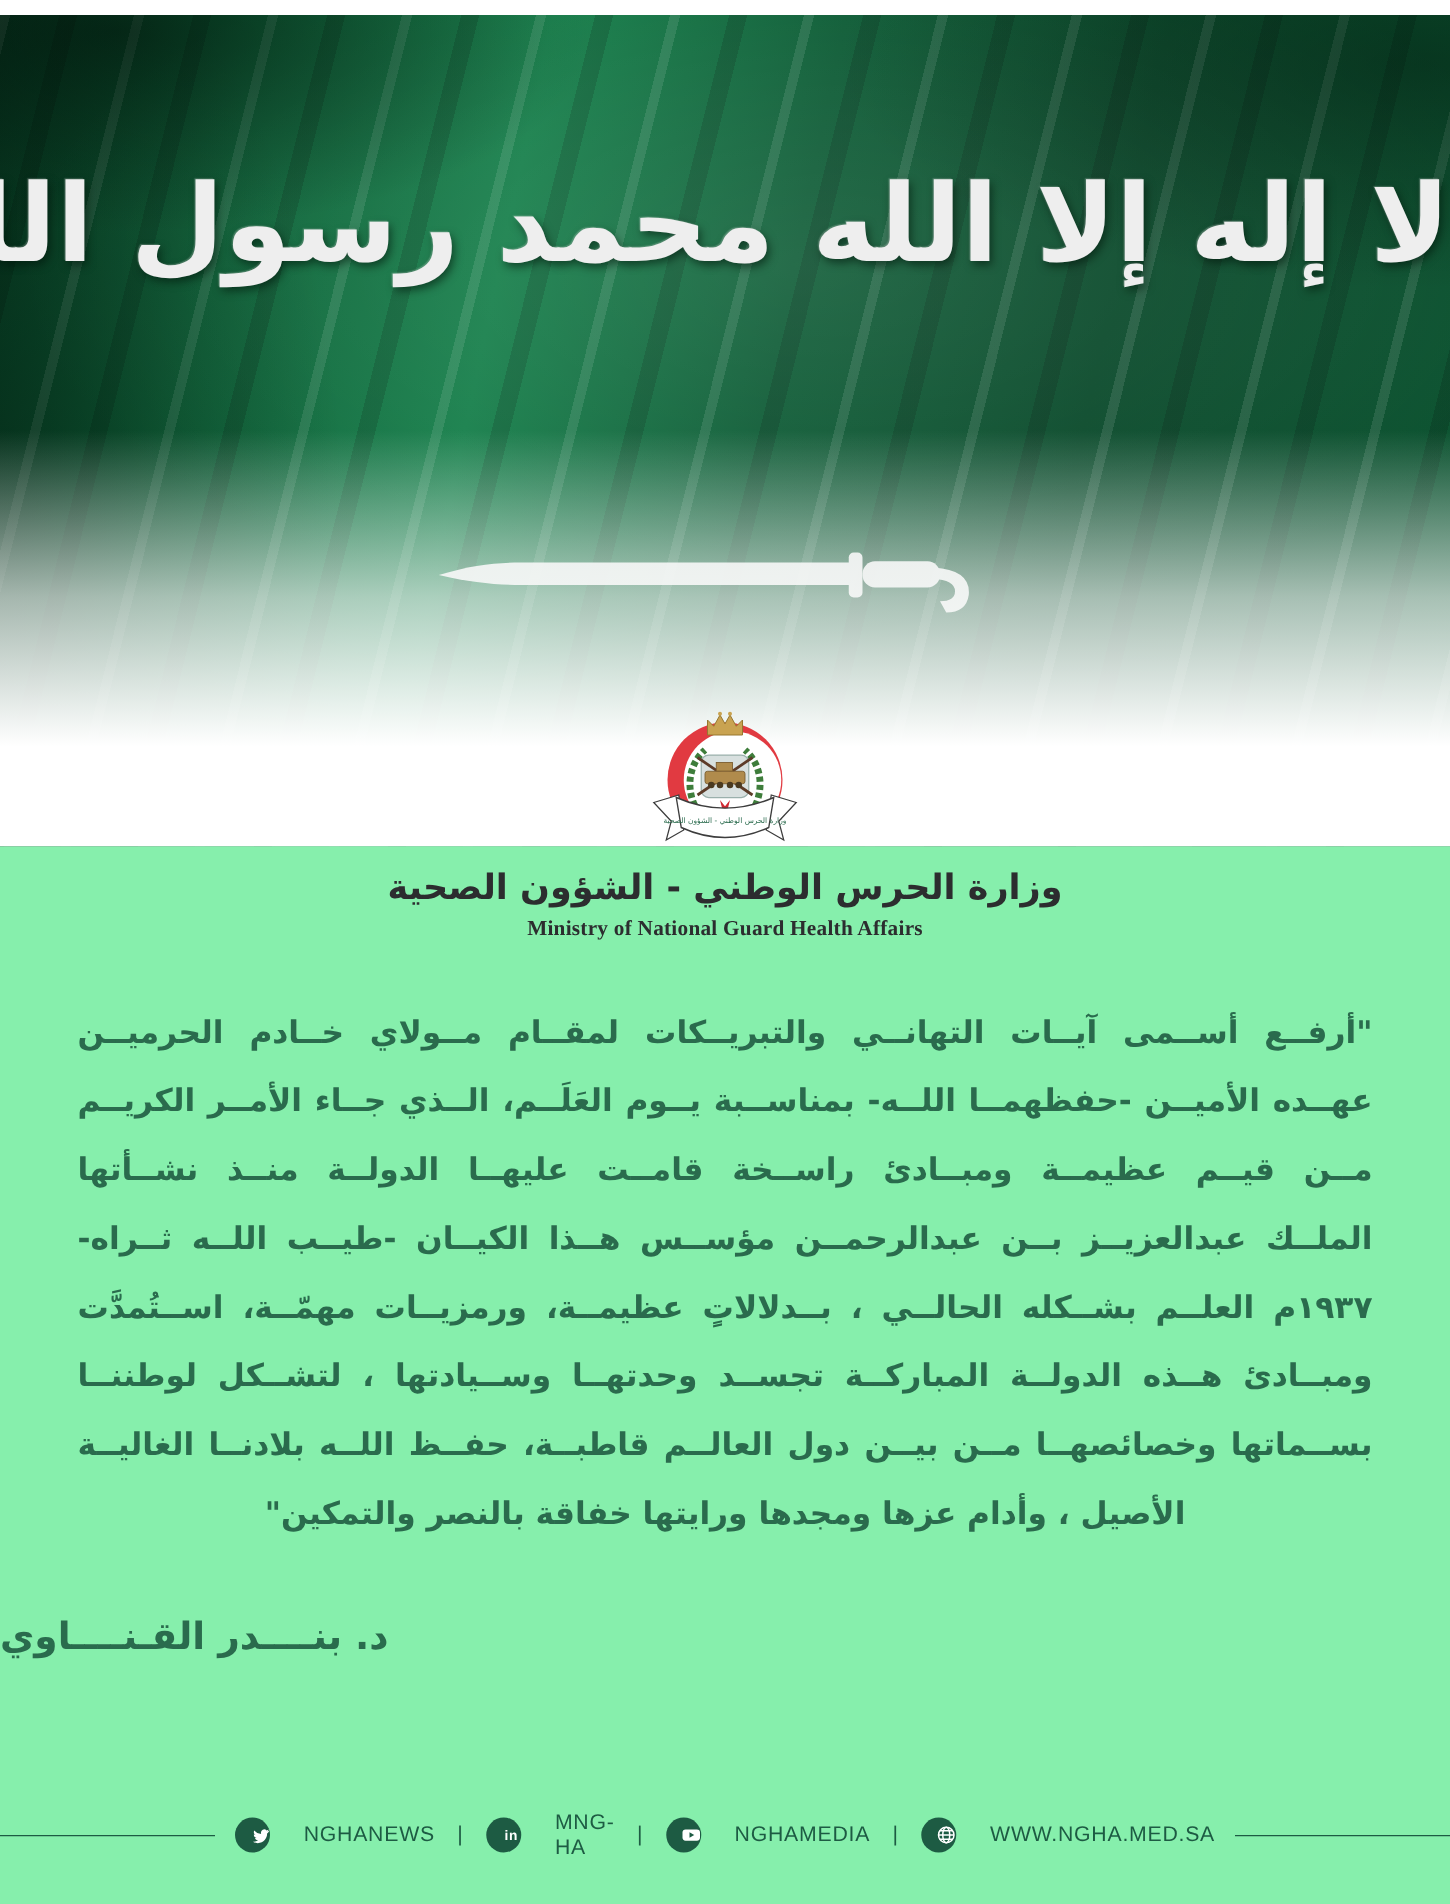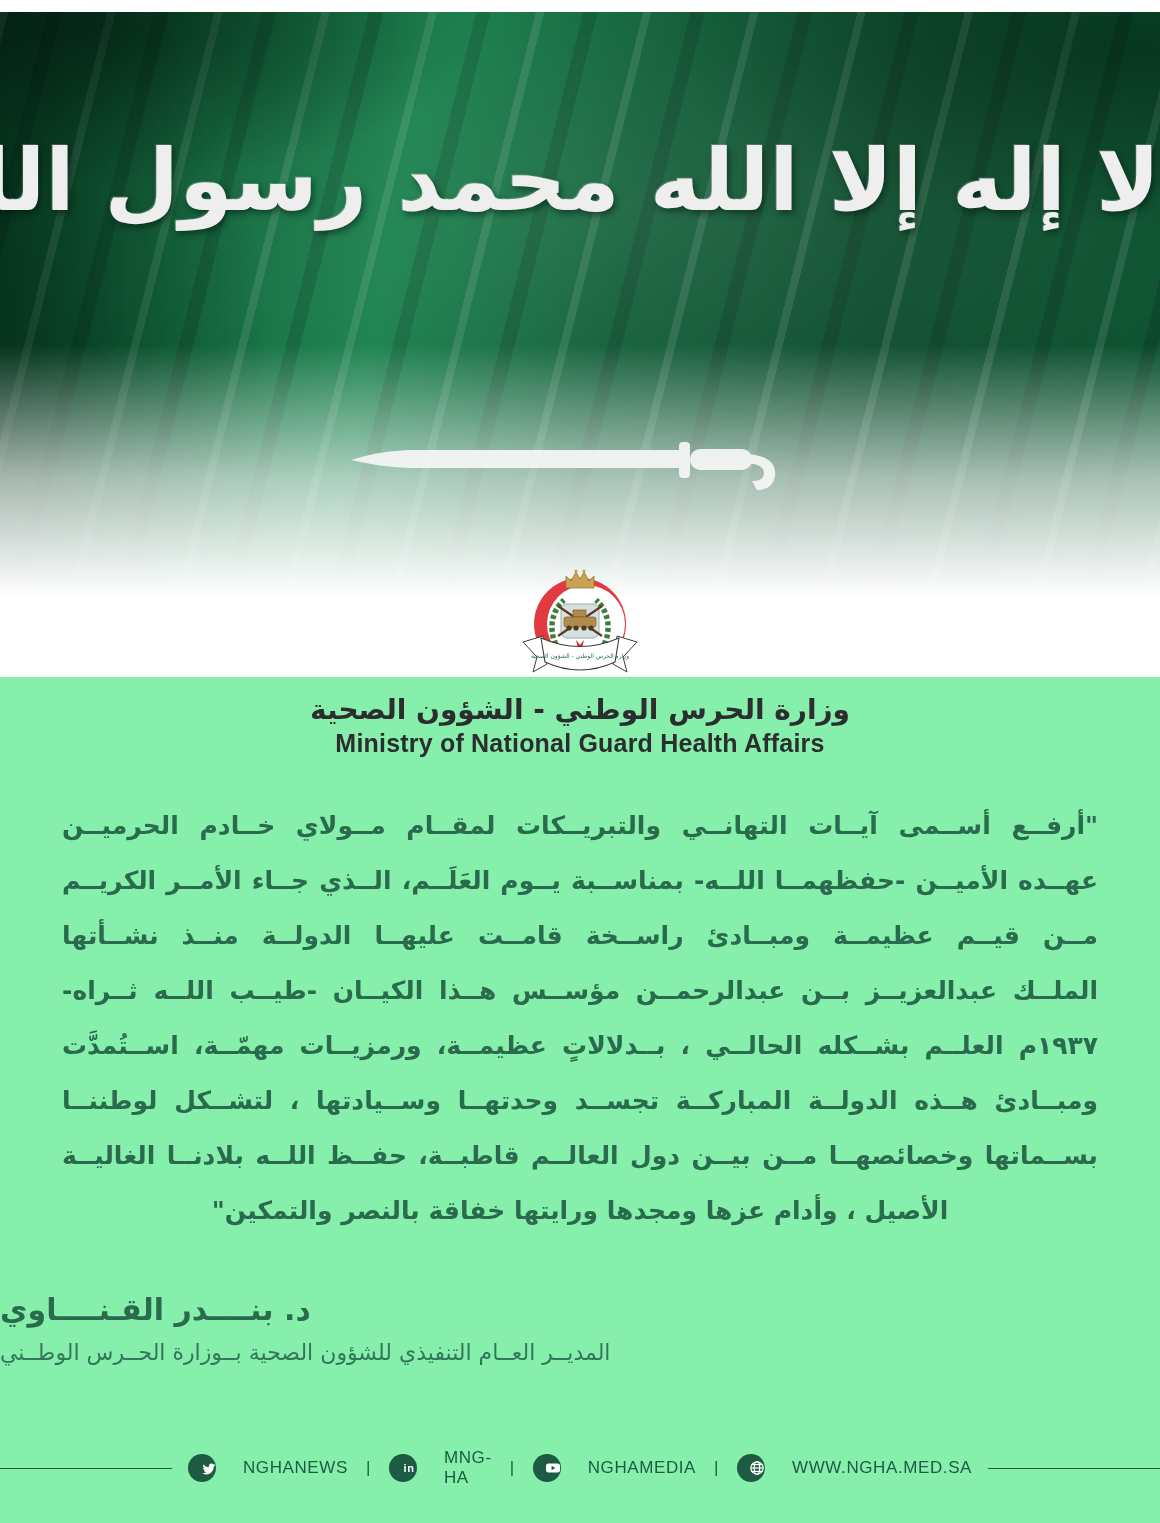--- a/index.html
+++ b/index.html
@@ -37,22 +37,22 @@
       rgba(247,249,248,0.66) 70%, #ffffff 88%, #ffffff 100%);
   }
 
   
   .brand{position:absolute;top:550px;left:0;width:100%;text-align:center;}
   .logo{display:block;margin:0 auto 6px auto;}
   .org-ar{
     direction:rtl;font-size:28px;font-weight:bold;color:#2c2d2f;line-height:36px;
   }
   .org-en{
-    font-family:Liberation Sans, sans-serif;
-    font-size:25px;font-weight:bold;color:#2c2d2f;line-height:30px;letter-spacing:0.2px;
+    font-family:Liberation Serif, serif;
+    font-size:17px;font-weight:bold;color:#2c2d2f;line-height:30px;letter-spacing:0.2px;
   }
 
   
   .statement{
     position:absolute;top:786px;left:62px;width:1036px;
     direction:rtl;color:#2a6b4d;font-size:25px;font-weight:600;
   }
   .statement .line{
     display:block;height:55px;line-height:55px;overflow:hidden;
     text-align:justify;text-align-last:justify;
@@ -136,21 +136,20 @@
     <span class="line">مــن قيــم عظيمــة ومبــادئ راســخة قامــت عليهــا الدولــة منــذ نشــأتها وتأسيســها ، حيــث أقــرَّ جلالــة</span>
     <span class="line">الملــك عبدالعزيــز بــن عبدالرحمــن مؤســس هــذا الكيــان -طيــب اللــه ثــراه- فــي تاريــخ ١١ مــارس لعــام</span>
     <span class="line">١٩٣٧م العلــم بشــكله الحالــي ، بــدلالاتٍ عظيمــة، ورمزيــات مهمّــة، اســتُمدَّت تفاصيلهــا مــن جــذور</span>
     <span class="line">ومبــادئ هــذه الدولــة المباركــة تجســد وحدتهــا وســيادتها ، لتشــكل لوطننــا الغالــي رمزَّيــة شــامخَّة</span>
     <span class="line">بســماتها وخصائصهــا مــن بيــن دول العالــم قاطبــة، حفــظ اللــه بلادنــا الغاليــة وقادتهــا الأوفيــاء وشــعبها</span>
     <span class="line last">الأصيل ، وأدام عزها ومجدها ورايتها خفاقة بالنصر والتمكين"</span>
   </div>
 
   <div class="sig">
     <div class="sig-name">د. بنــــدر القـنــــاوي</div>
-    <div class="sig-title">المديــر العــام التنفيذي للشؤون الصحية بــوزارة الحــرس الوطــني</div>
   </div>
 
   <div class="footer">
     <div class="footer-line"></div>
 
     <div class="f-item">
       <span class="f-circle">
         <svg width="15" height="15" viewBox="0 0 24 24">
             <path fill="#ffffff" d="M23 5.9c-.8.4-1.6.6-2.5.7.9-.5 1.6-1.4 1.9-2.4-.8.5-1.8.9-2.8 1.1A4.2 4.2 0 0 0 12.5 9c0 .3 0 .6.1.9-3.5-.2-6.6-1.9-8.7-4.4-.4.6-.6 1.4-.6 2.2 0 1.5.7 2.7 1.9 3.5-.7 0-1.3-.2-1.9-.5v.1c0 2 1.4 3.7 3.4 4.1-.4.1-.7.2-1.1.2-.3 0-.5 0-.8-.1.5 1.7 2 2.9 3.9 2.9a8.4 8.4 0 0 1-5.2 1.8H2a11.8 11.8 0 0 0 6.4 1.9c7.7 0 11.9-6.4 11.9-11.9v-.5c.8-.6 1.5-1.3 2.1-2.2z"></path>
           </svg>

